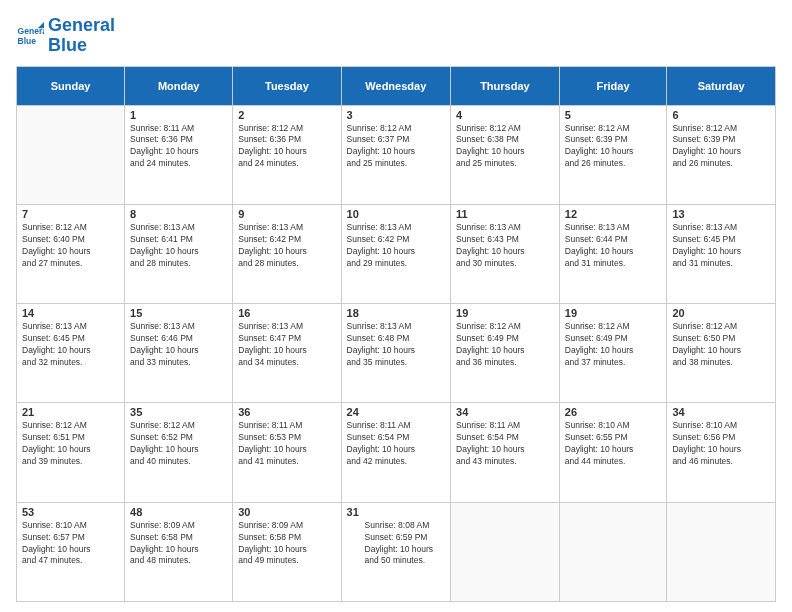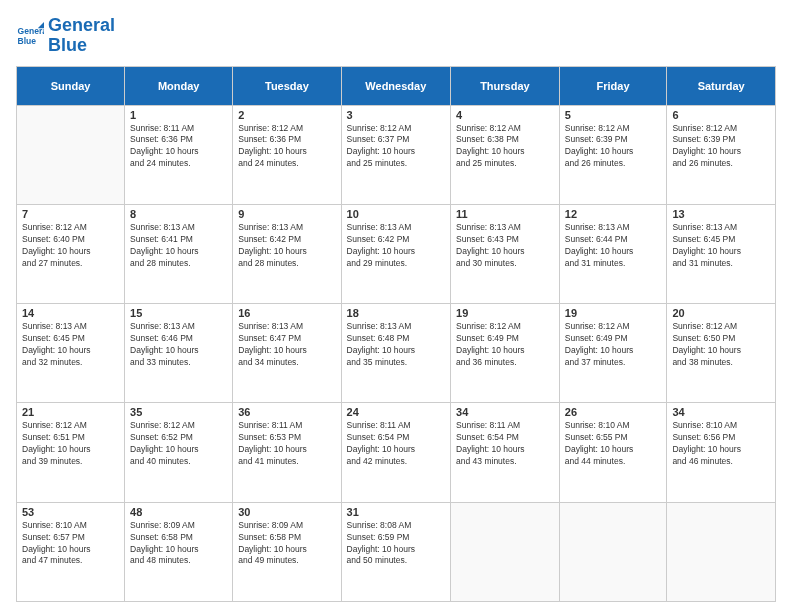--- a/index.html
+++ b/index.html
@@ -346,21 +346,21 @@
           </td>
           <td>
             <div class="day-number">30</div>
             <div class="day-info" style="white-space: pre-line;">Sunrise: 8:09 AM
 Sunset: 6:58 PM
 Daylight: 10 hours
 and 49 minutes.</div>
           </td>
           <td>
             <div class="day-number">31</div>
-            <div class="day-info" style="white-space: pre-line;">Sunrise: 8:08 AM
+            <div class="day-info" style="white-space: pre-line; margin-left: 18px;">Sunrise: 8:08 AM
 Sunset: 6:59 PM
 Daylight: 10 hours
 and 50 minutes.</div>
           </td>
           <td class="empty"></td>
           <td class="empty"></td>
           <td class="empty"></td>
         </tr>
       </tbody>
   </table>

